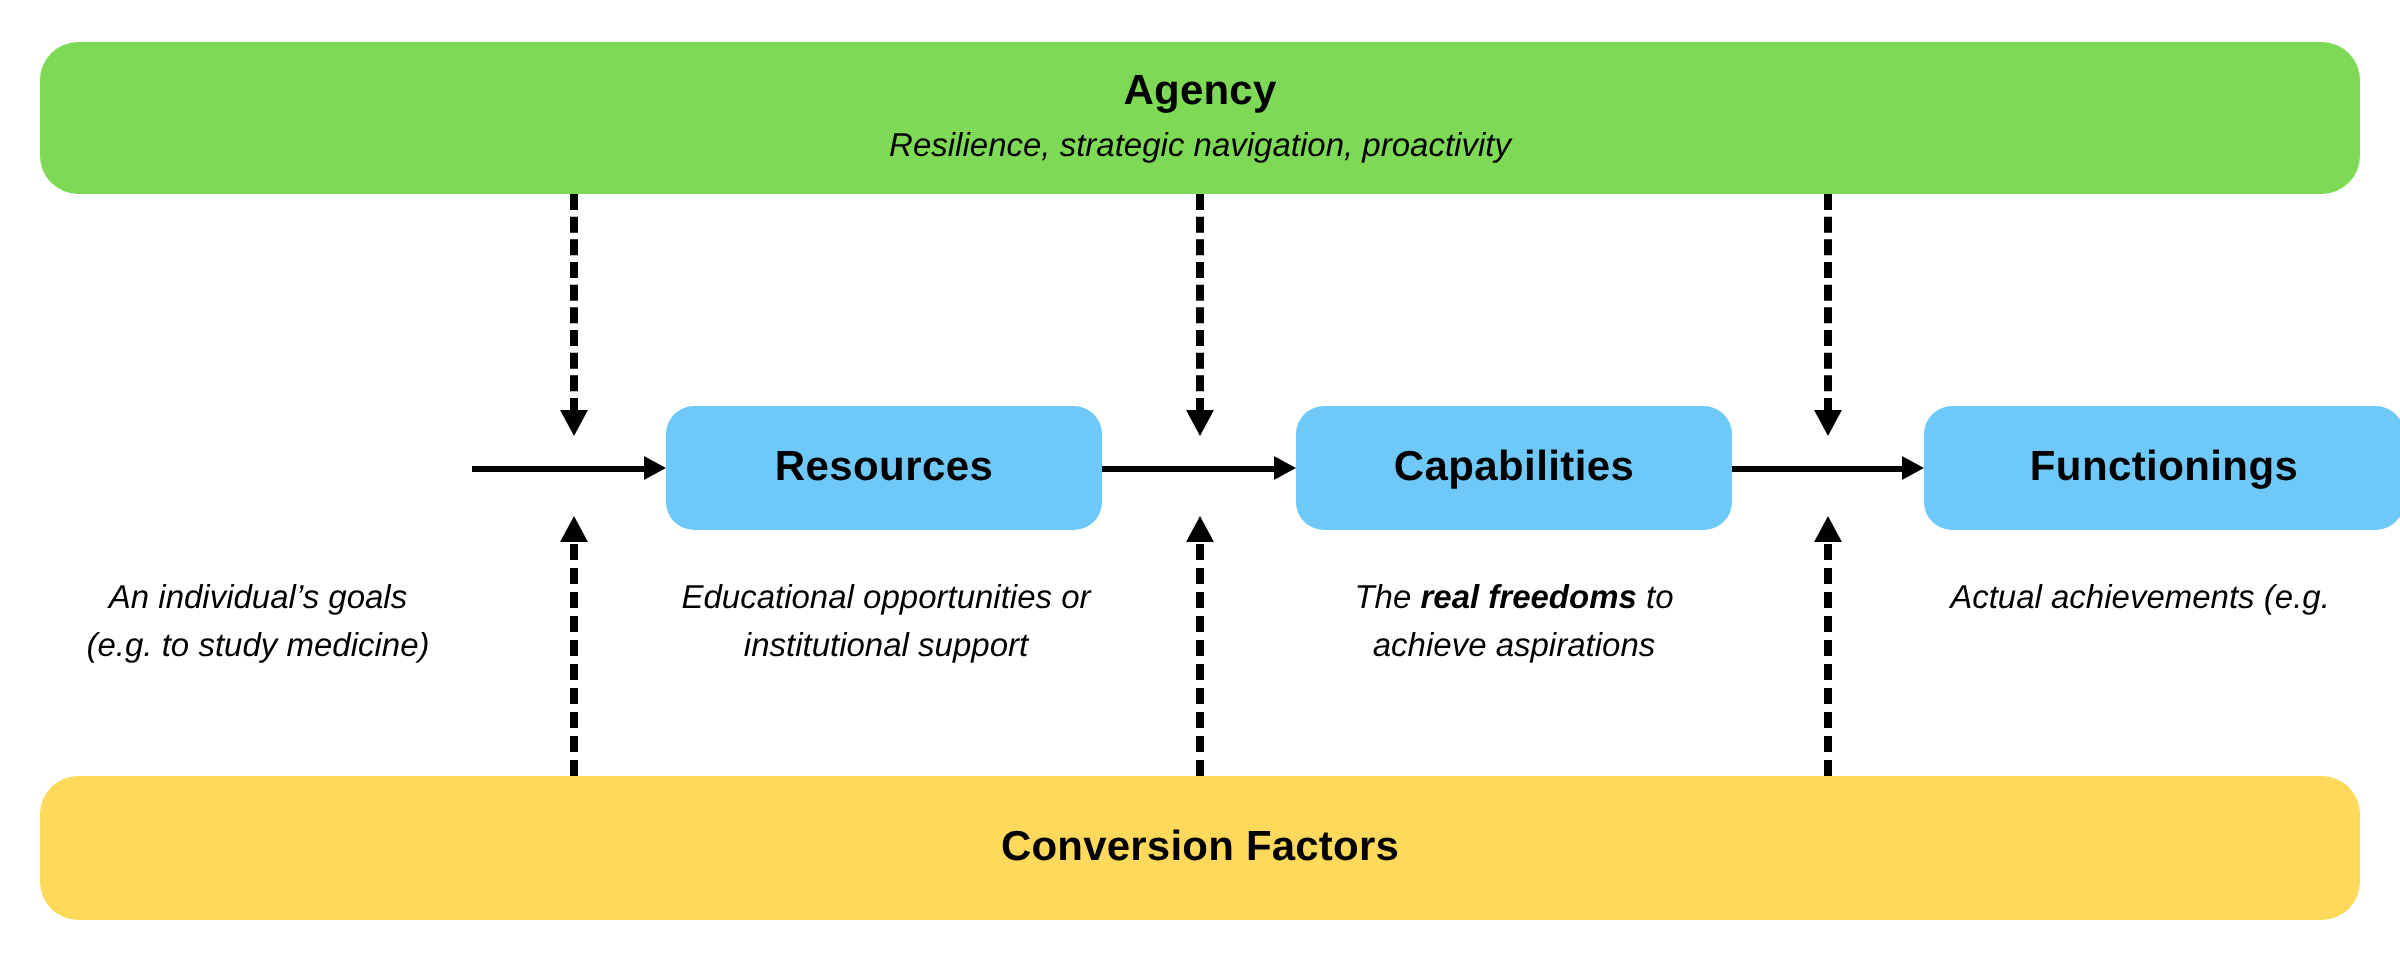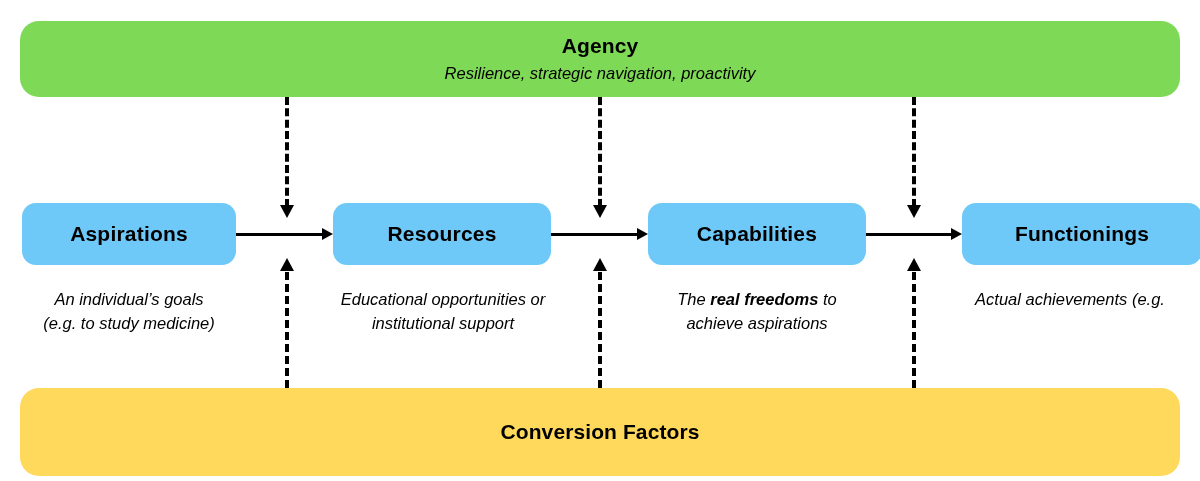--- a/index.html
+++ b/index.html
@@ -31,21 +31,21 @@
     justify-content: center;
     box-sizing: border-box;
   }
   #agency-banner {
     top: 21px;
     height: 76px;
     background: #7ed957;
   }
   #conversion-banner {
     top: 388px;
-    height: 88px;
+    height: 72px;
     background: #ffd95c;
   }
   .banner-title {
     font-size: 21px;
     font-weight: bold;
     line-height: 1.15;
     letter-spacing: .1px;
   }
   .banner-sub {
     font-size: 16.5px;
@@ -174,23 +174,20 @@
   </div>
   <div class="v-arrow down" id="vdown-2">
     <span class="dashline"></span>
     <span class="vhead"></span>
   </div>
   <div class="v-arrow down" id="vdown-3">
     <span class="dashline"></span>
     <span class="vhead"></span>
   </div>
 
-  <div class="stage-box" id="box-aspirations">
-    <span>Aspirations</span>
-  </div>
   <div class="stage-box" id="box-resources">
     <span>Resources</span>
   </div>
   <div class="stage-box" id="box-capabilities">
     <span>Capabilities</span>
   </div>
   <div class="stage-box" id="box-functionings">
     <span>Functionings</span>
   </div>
 

